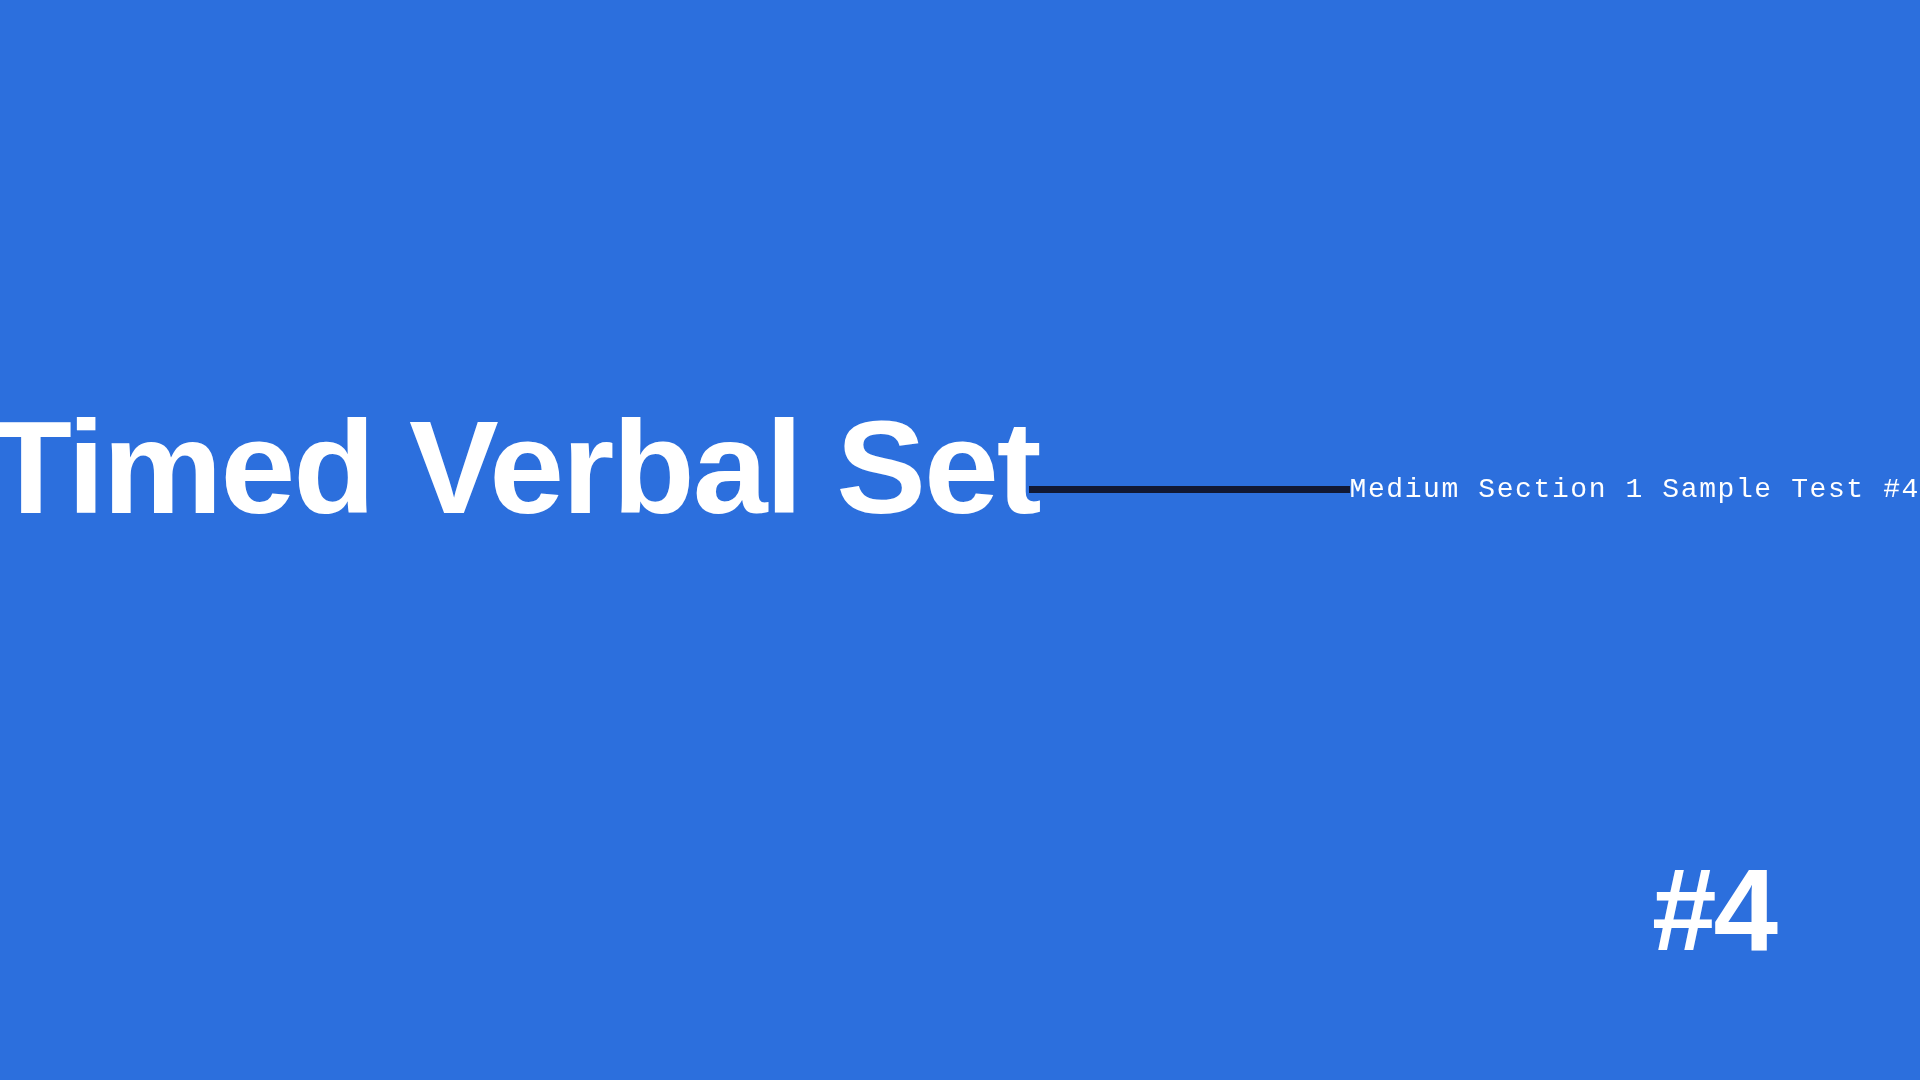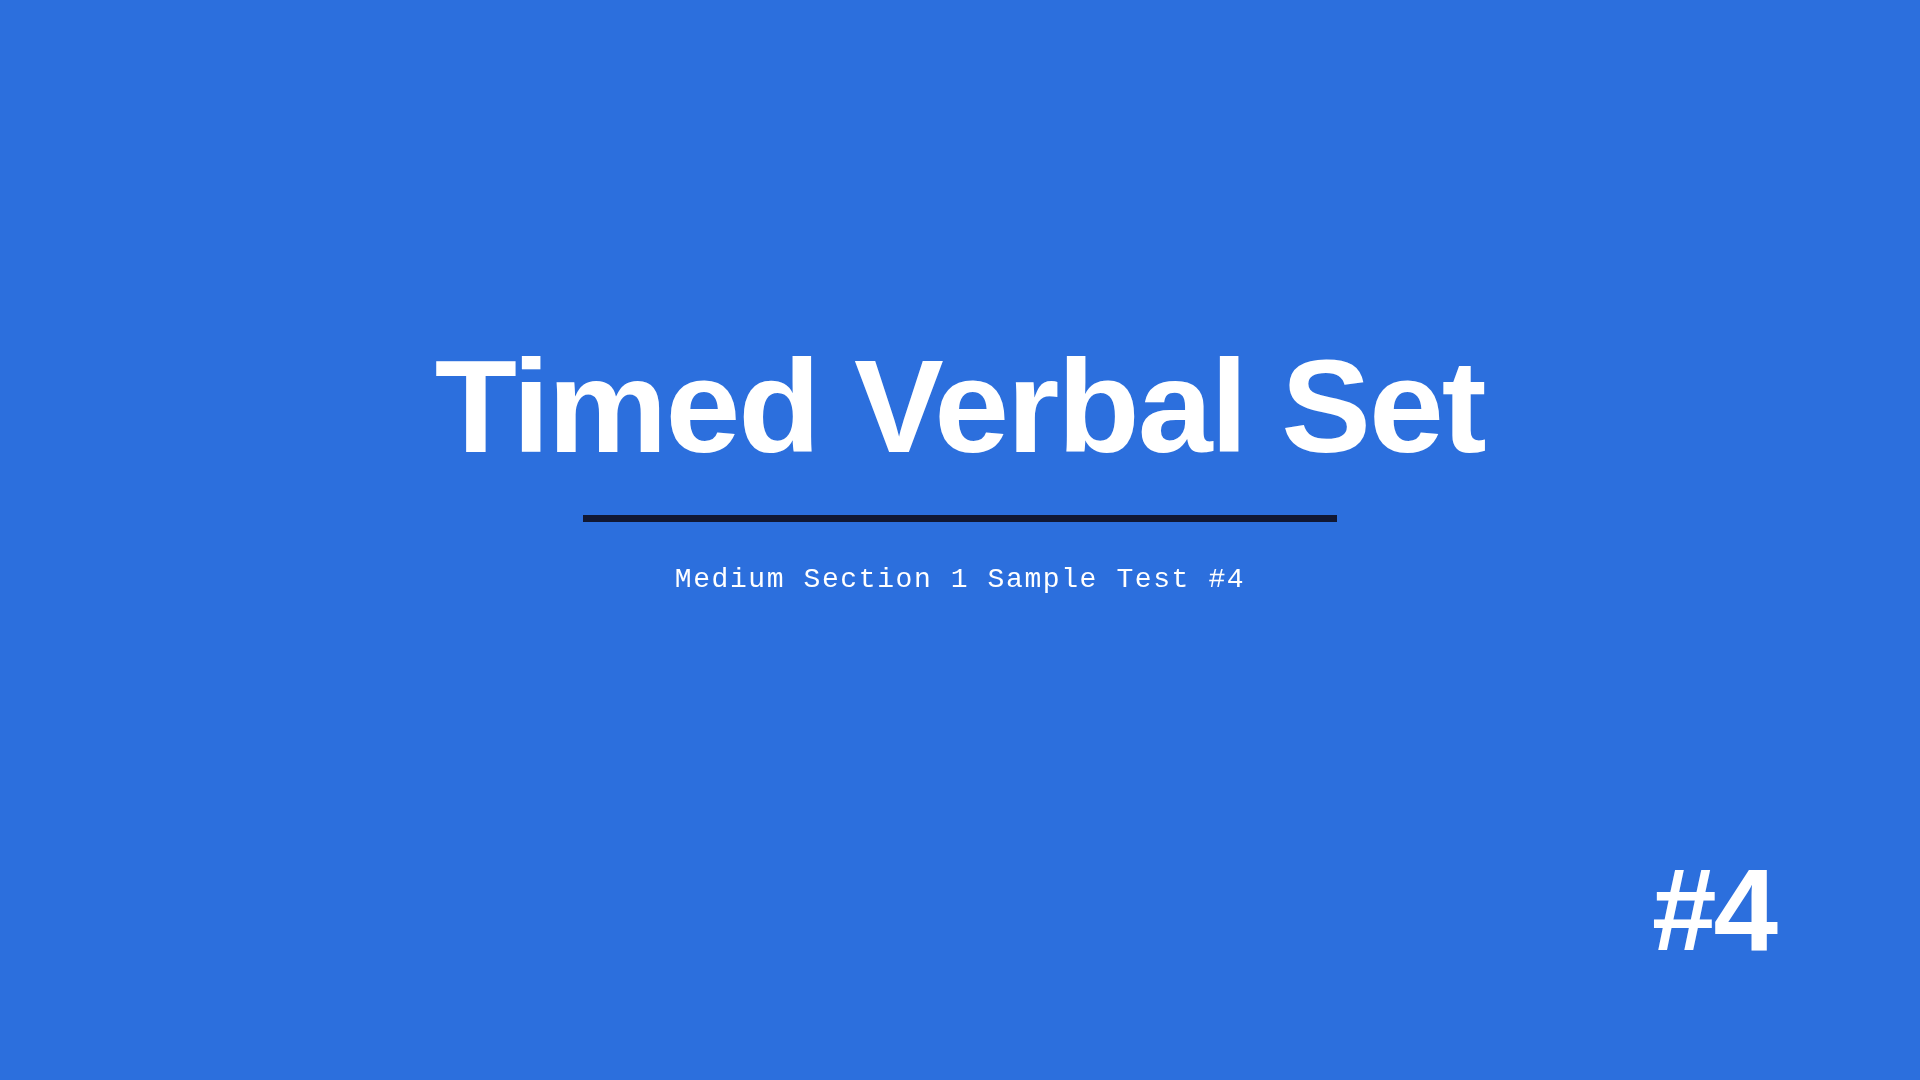--- a/index.html
+++ b/index.html
@@ -24,21 +24,21 @@
   }
 
   
   .hero {
     position: absolute;
     left: 0;
     top: 0;
     width: 1920px;
     height: 1036px;
     display: flex;
-    flex-direction: column;
+    flex-direction: row;
     align-items: center;
     justify-content: center;
     padding-bottom: 100px;
     box-sizing: border-box;
   }
 
   .slide-title {
     font-family: "Liberation Sans", sans-serif;
     font-weight: 700;
     font-size: 132px;

